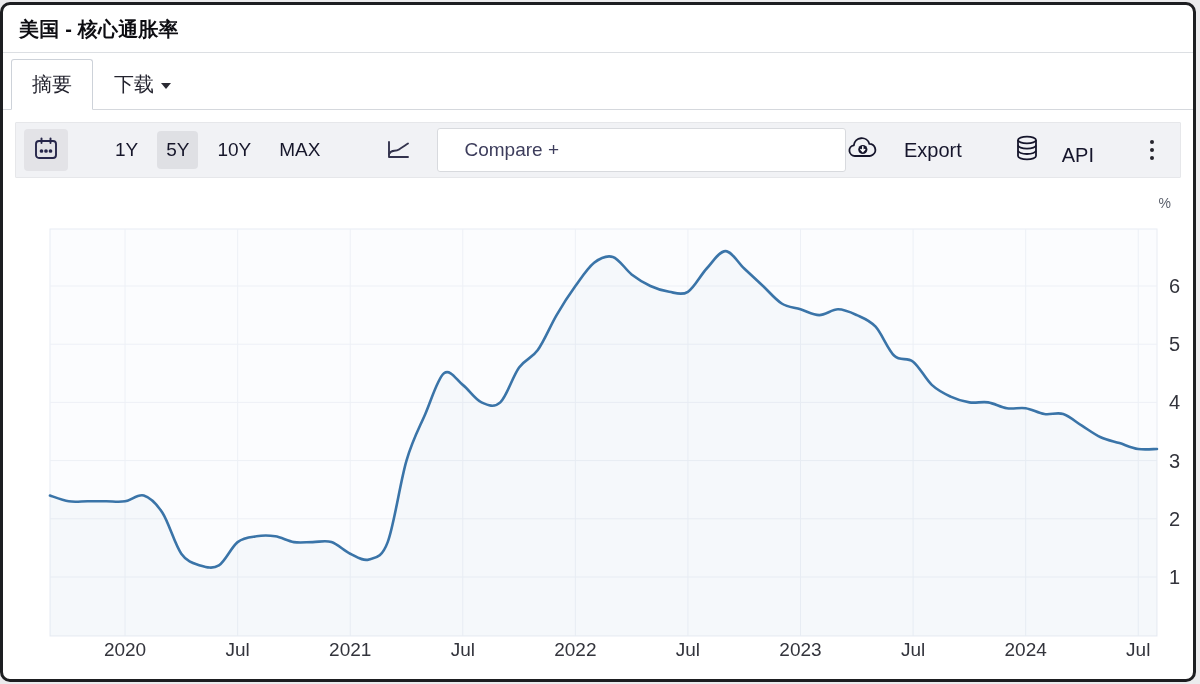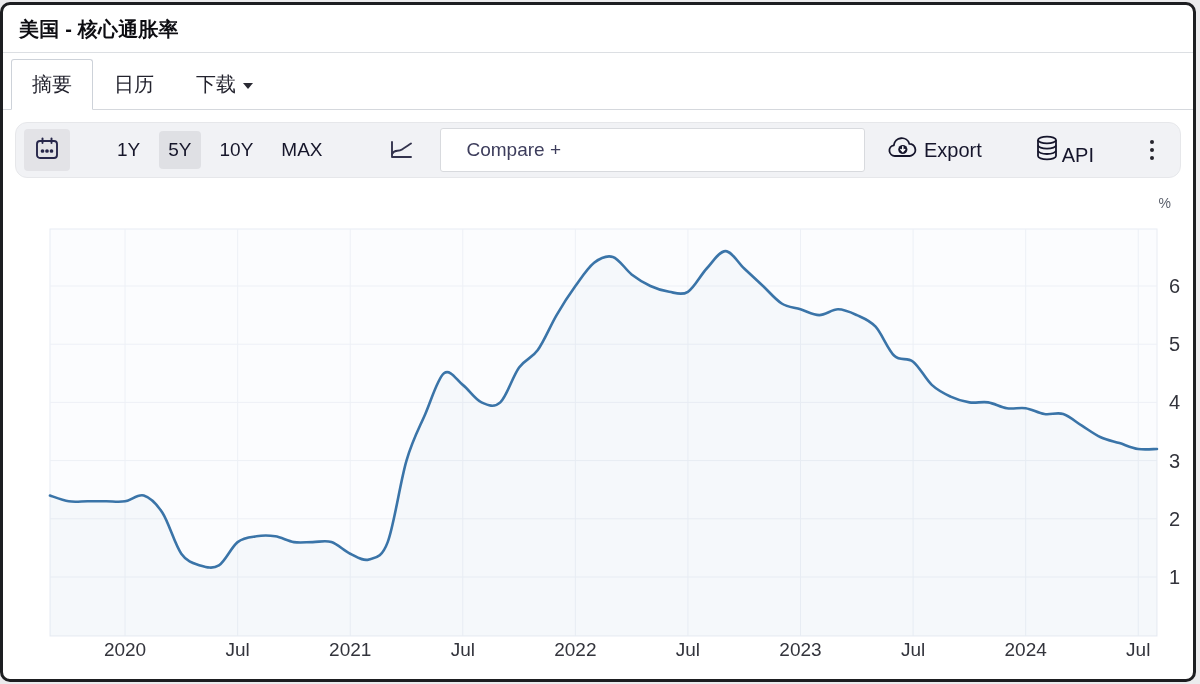--- a/index.html
+++ b/index.html
@@ -10,53 +10,50 @@
   }
   
   .title-bar { height:48px; padding:11px 16px; border-bottom:1px solid #dcdfe3; }
   .title-bar h1 { font-size:20px; font-weight:bold; color:#0d0d12; letter-spacing:.2px; }
   
   .tab-strip { height:57px; display:flex; align-items:stretch; padding:6px 0 0 8px; border-bottom:1px solid #d5d8dd; background:#fff; }
   .tab { display:flex; align-items:center; gap:7px; padding:0 20px; font-size:20px; color:#23232e; cursor:pointer; border:1px solid transparent; margin-bottom:-1px; }
   .tab.active { background:#fff; border:1px solid #cdd2d9; border-bottom-color:#ffffff; border-radius:3px 3px 0 0; }
   .caret { width:0; height:0; border-left:5px solid transparent; border-right:5px solid transparent; border-top:6px solid #2a2a33; margin-top:2px; }
   
-  .toolbar { margin:12px 12px 0 12px; height:56px; background:#f1f2f5; border:1px solid #e6e7ea; border-radius:12px; display:flex; align-items:center; padding:0 22px 0 8px; }
+  .toolbar { margin:12px 12px 0 12px; height:56px; background:#f1f2f5; border:1px solid #e6e7ea; border-radius:1px; display:flex; align-items:center; padding:0 22px 0 8px; }
   .icon-btn { width:46px; height:42px; background:#e3e3e7; border:none; border-radius:4px; display:flex; align-items:center; justify-content:center; cursor:pointer; }
   .range-group { display:flex; align-items:center; margin-left:38px; gap:10px; }
   .range-btn { border:none; background:transparent; font-size:19px; color:#16162a; padding:8px 9px; border-radius:4px; cursor:pointer; font-family:inherit; }
   .range-btn.active { background:#dfe0e4;text-align:right; }
   .chartline-btn { background:transparent; border:none; margin-left:54px; cursor:pointer; display:flex; align-items:center; }
   .compare-input { margin-left:24px; width:425px; height:44px; background:#fff; border:1px solid #d8dade; border-radius:3px; font-size:19px; padding:0 26px; color:#34345a; font-family:inherit; }
   .compare-input::placeholder { color:#3d3d5c; opacity:1; }
   .spacer { flex:1; }
-  .tool-text-btn { display:flex; align-items:center; gap:2px; background:transparent; border:none; font-size:20px; color:#16162c; cursor:pointer; font-family:inherit; }
+  .tool-text-btn { display:flex; align-items:center; gap:22px; background:transparent; border:none; font-size:20px; color:#16162c; cursor:pointer; font-family:inherit; }
   .tool-text-btn + .tool-text-btn { margin-left:52px;align-items:flex-end; }
   .kebab { margin-left:52px; display:flex; flex-direction:column; gap:4px; cursor:pointer; padding:4px; }
   .kebab i { width:4px; height:4px; border-radius:50%; background:#26262e; display:block; }
   
   .chart-wrap { position:relative; width:100%; height:500px; }
   .chart-wrap svg.main { position:absolute; inset:0; width:100%; height:100%; }
   text { font-family:"Liberation Sans", sans-serif; }
 </style>
 </head>
 <body>
 
 <div class="window">
 
   <div class="title-bar">
     <h1>美国 - 核心通胀率</h1>
   </div>
 
   <div class="tab-strip">
     <div class="tab active">
       <span>摘要</span>
-    </div>
-    <div class="tab">
-      <span>日历</span>
     </div>
     <div class="tab">
       <span>下载</span>
       <span class="caret"></span>
     </div>
   </div>
 
   <div class="toolbar">
     <button class="icon-btn">
       <span>

